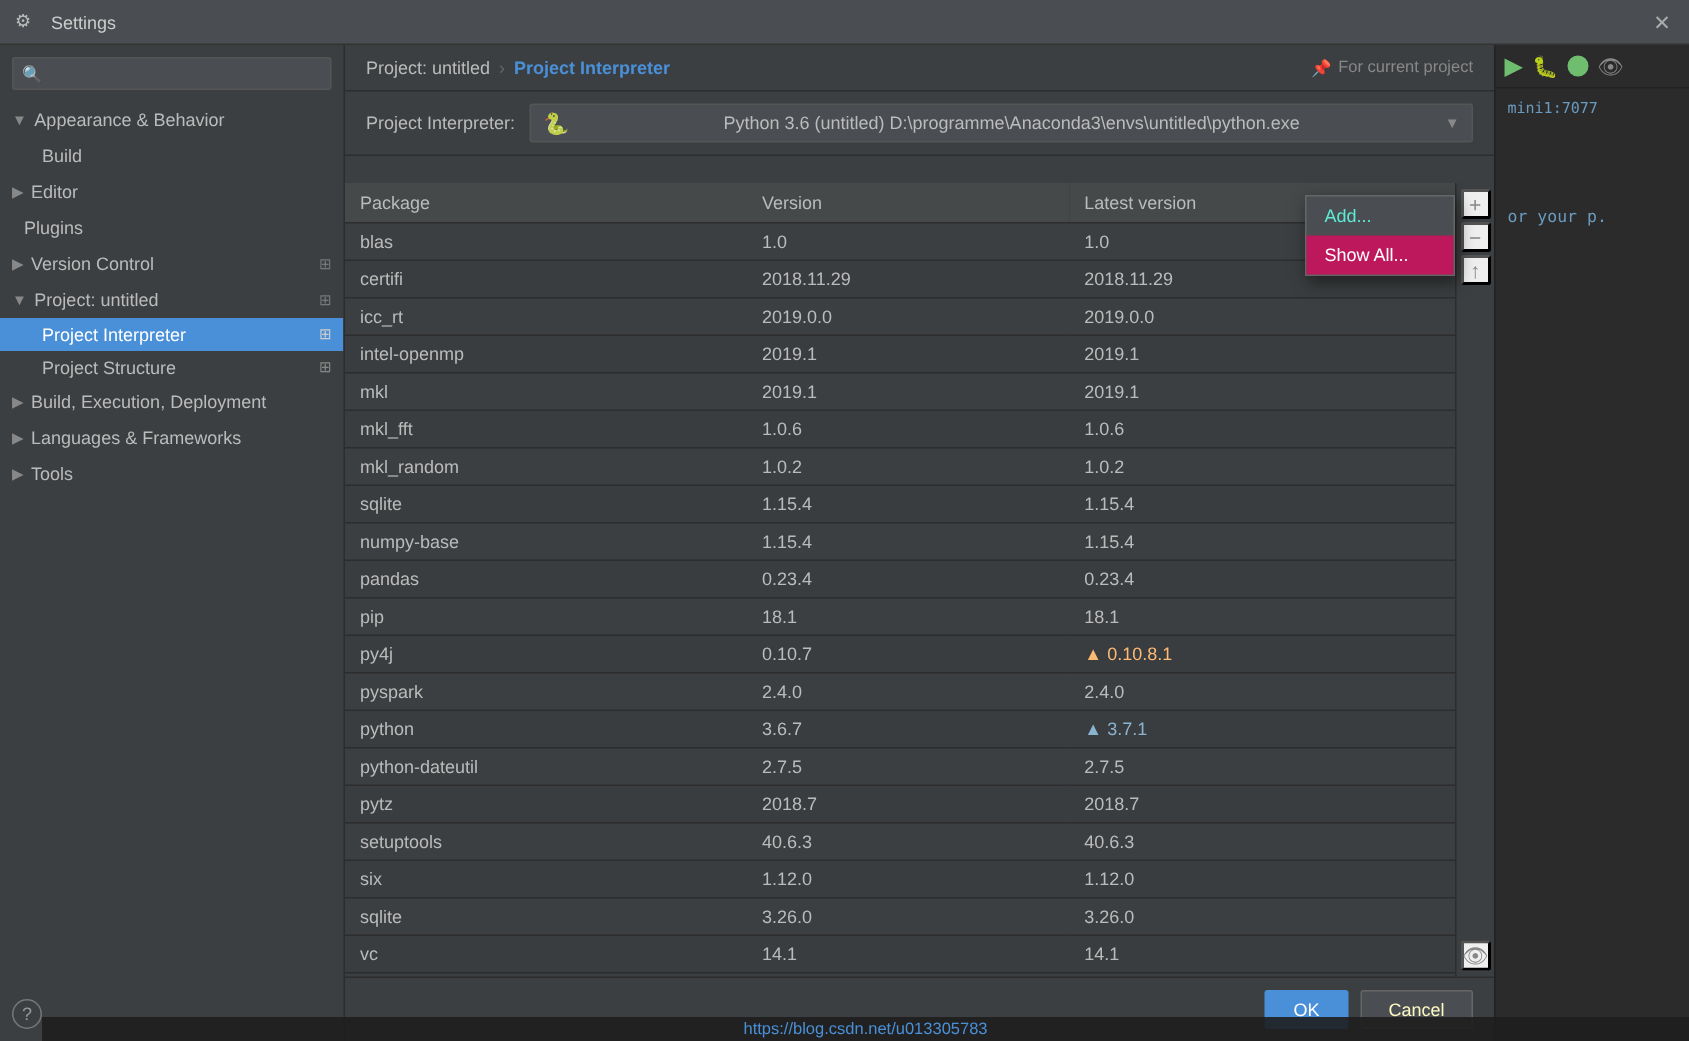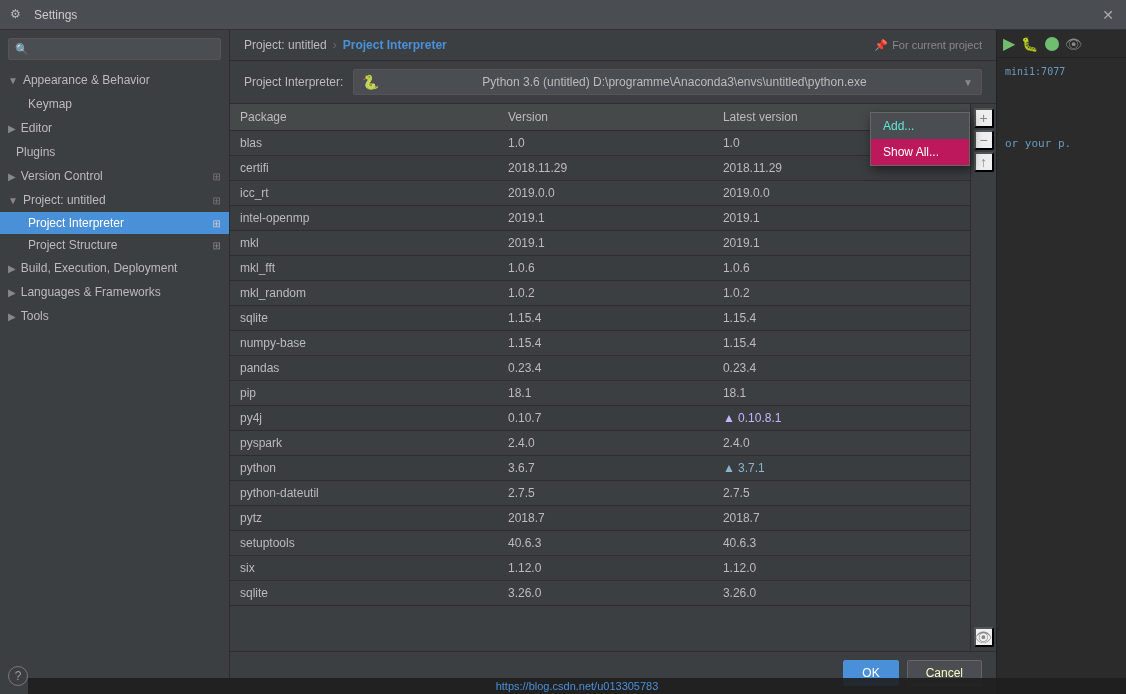--- a/index.html
+++ b/index.html
@@ -162,20 +162,21 @@
     .interpreter-select .python-icon { margin-right: 6px; font-size: 14px; }
     .interpreter-select .select-text { flex: 1; text-align: center; }
     .interpreter-select .chevron { color: #888; font-size: 10px; }
 
     
     .table-area {
       flex: 1;
       display: flex;
       overflow: hidden;
       position: relative;
+      margin-top: 18px;
     }
 
     .table-container {
       flex: 1;
       overflow-y: auto;
       overflow-x: hidden;
     }
 
     .pkg-table {
       width: 100%;
@@ -340,21 +341,21 @@
     </div>
 
     <div class="sidebar-nav">
 
       <div class="sidebar-section">
         <span class="arrow">▼</span>
         <span class="label">Appearance &amp; Behavior</span>
       </div>
 
       <div class="flat-item" style="padding-left:28px">
-        <span>Keymap</span>
+        <span>Build</span>
       </div>
 
       <div class="sidebar-section">
         <span class="arrow">▶</span>
         <span class="label">Editor</span>
       </div>
 
       <div class="flat-item">
         <span>Plugins</span>
       </div>
@@ -486,21 +487,21 @@
                 <td>0.23.4</td>
               </tr>
               <tr>
                 <td>pip</td>
                 <td>18.1</td>
                 <td>18.1</td>
               </tr>
               <tr>
                 <td>py4j</td>
                 <td>0.10.7</td>
-                <td style="color: #c4b5fd;">▲ 0.10.8.1</td>
+                <td style="color: #fdba74;">▲ 0.10.8.1</td>
               </tr>
               <tr>
                 <td>pyspark</td>
                 <td>2.4.0</td>
                 <td>2.4.0</td>
               </tr>
               <tr>
                 <td>python</td>
                 <td>3.6.7</td>
                 <td style="color: rgb(138, 180, 208);">▲ 3.7.1</td>
@@ -522,20 +523,25 @@
               </tr>
               <tr>
                 <td>six</td>
                 <td>1.12.0</td>
                 <td>1.12.0</td>
               </tr>
               <tr>
                 <td>sqlite</td>
                 <td>3.26.0</td>
                 <td>3.26.0</td>
+              </tr>
+              <tr>
+                <td>vc</td>
+                <td>14.1</td>
+                <td>14.1</td>
               </tr>
             </tbody>
         </table>
       </div>
 
       <div class="side-toolbar">
         <button class="tool-btn">+</button>
         <button class="tool-btn">−</button>
         <button class="tool-btn">↑</button>
         <button class="tool-btn" style="margin-top:auto">👁</button>

